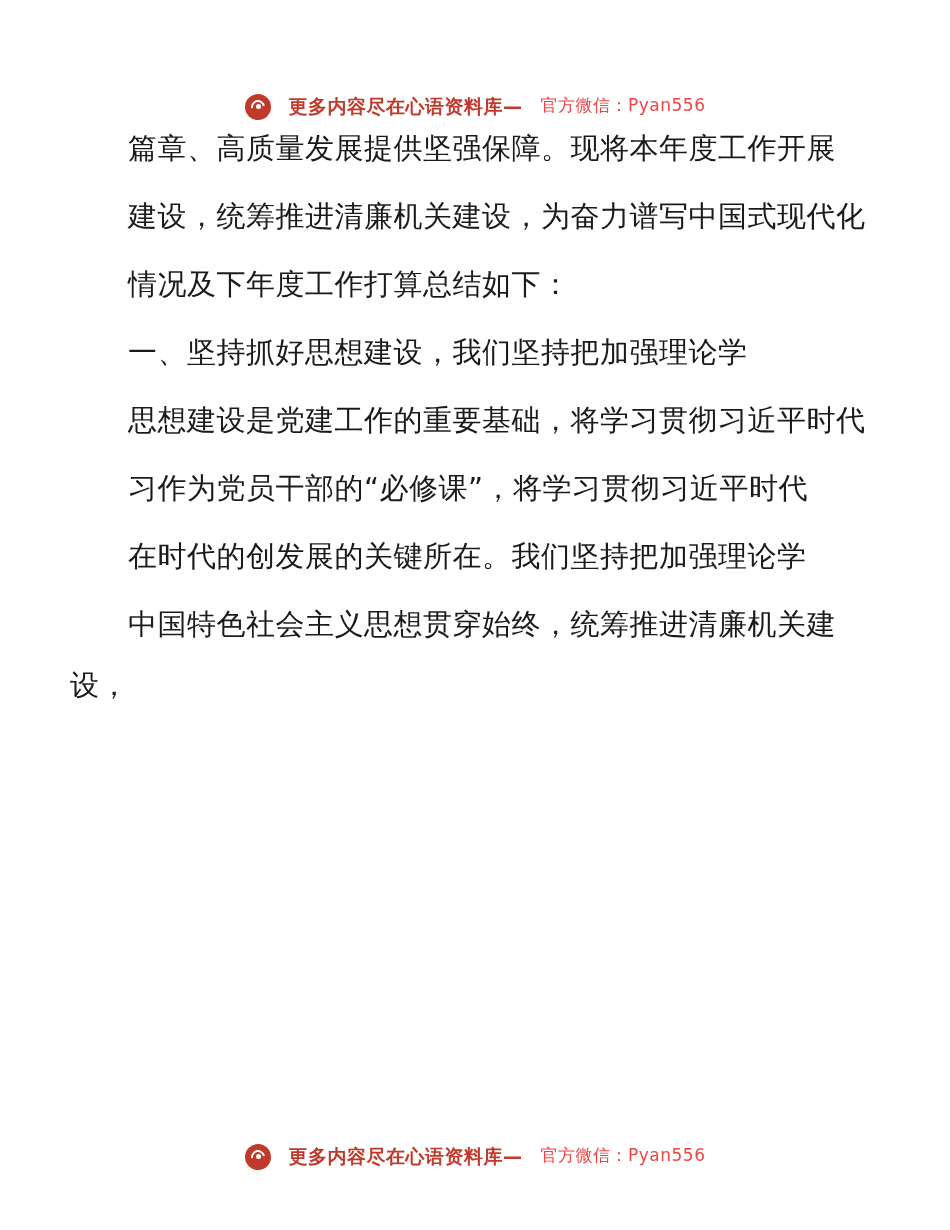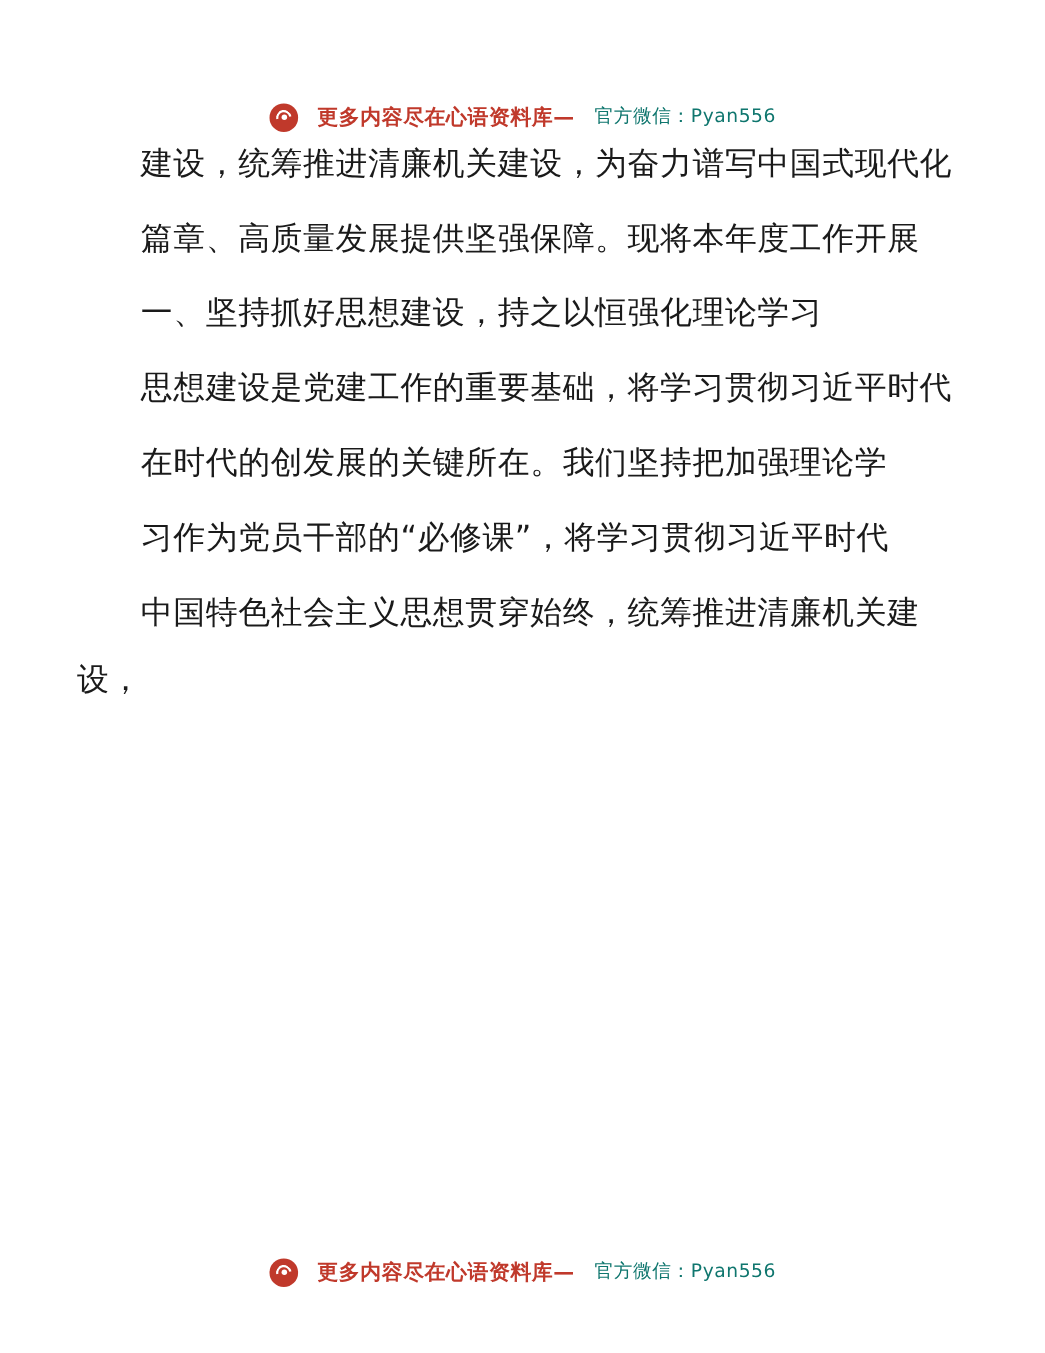--- a/index.html
+++ b/index.html
@@ -79,21 +79,21 @@
   .wm-main {
     font-family: "DejaVu Sans", "Liberation Sans", sans-serif;
     font-size: 19px;
     font-weight: bold;
     color: #c0392b;
     letter-spacing: 0.5px;
   }
   .wm-sub {
     font-family: "DejaVu Sans", "Liberation Sans", sans-serif;
     font-size: 17px;
-    color: #0f766e;
+    color: #ef4444;
     letter-spacing: 0.5px;
   }
 
   
   .doc-body {
     position: absolute;
     top: 118px;
     left: 70px;
     right: 70px;
   }
@@ -113,26 +113,27 @@
 
 <div class="page">
 
   <div class="watermark watermark-top">
     <span class="wm-logo"></span>
     <span class="wm-main">更多内容尽在心语资料库—</span>
     <span class="wm-sub">官方微信：Pyan556</span>
   </div>
 
   <div class="doc-body">
+    <p class="para">篇章、高质量发展提供坚强保障。现将本年度工作开展</p>
     <p class="para">建设，统筹推进清廉机关建设，为奋力谱写中国式现代化</p>
-    <p class="para">篇章、高质量发展提供坚强保障。现将本年度工作开展</p>
-    <p class="para">一、坚持抓好思想建设，持之以恒强化理论学习</p>
+    <p class="para">情况及下年度工作打算总结如下：</p>
+    <p class="para">一、坚持抓好思想建设，我们坚持把加强理论学</p>
     <p class="para">思想建设是党建工作的重要基础，将学习贯彻习近平时代</p>
+    <p class="para">习作为党员干部的“必修课”，将学习贯彻习近平时代</p>
     <p class="para">在时代的创发展的关键所在。我们坚持把加强理论学</p>
-    <p class="para">习作为党员干部的“必修课”，将学习贯彻习近平时代</p>
     <p class="para">中国特色社会主义思想贯穿始终，统筹推进清廉机关建设，</p>
   </div>
 
   <div class="watermark watermark-bottom">
     <span class="wm-logo"></span>
     <span class="wm-main">更多内容尽在心语资料库—</span>
     <span class="wm-sub">官方微信：Pyan556</span>
   </div>
 
 </div>

